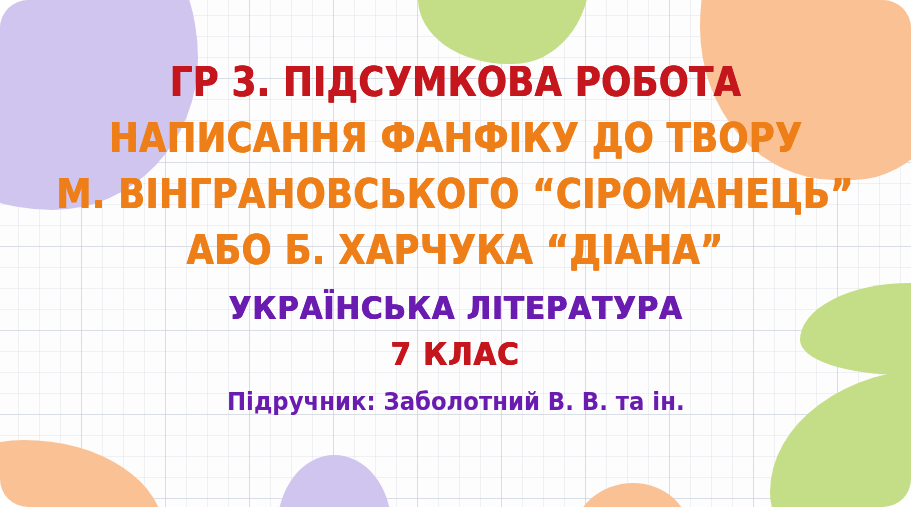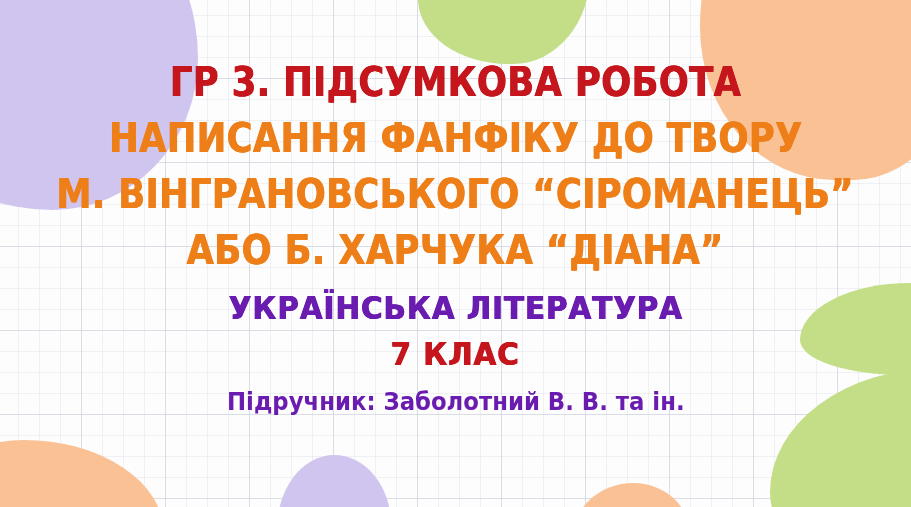--- a/index.html
+++ b/index.html
@@ -7,20 +7,21 @@
     padding: 0;
     background: #ffffff;
   }
   #slide {
     position: relative;
     width: 911px;
     height: 507px;
     overflow: hidden;
     background: #fdfdfd;
     font-family: "Liberation Sans", sans-serif;
+    border-radius: 28px;
   }
 
   
   #grid {
     position: absolute;
     inset: 0;
     background-color: #fdfdfd;
     background-image:
       linear-gradient(to right,  rgba(200,205,215,0.55) 1px, transparent 1px),
       linear-gradient(to bottom, rgba(200,205,215,0.55) 1px, transparent 1px),

